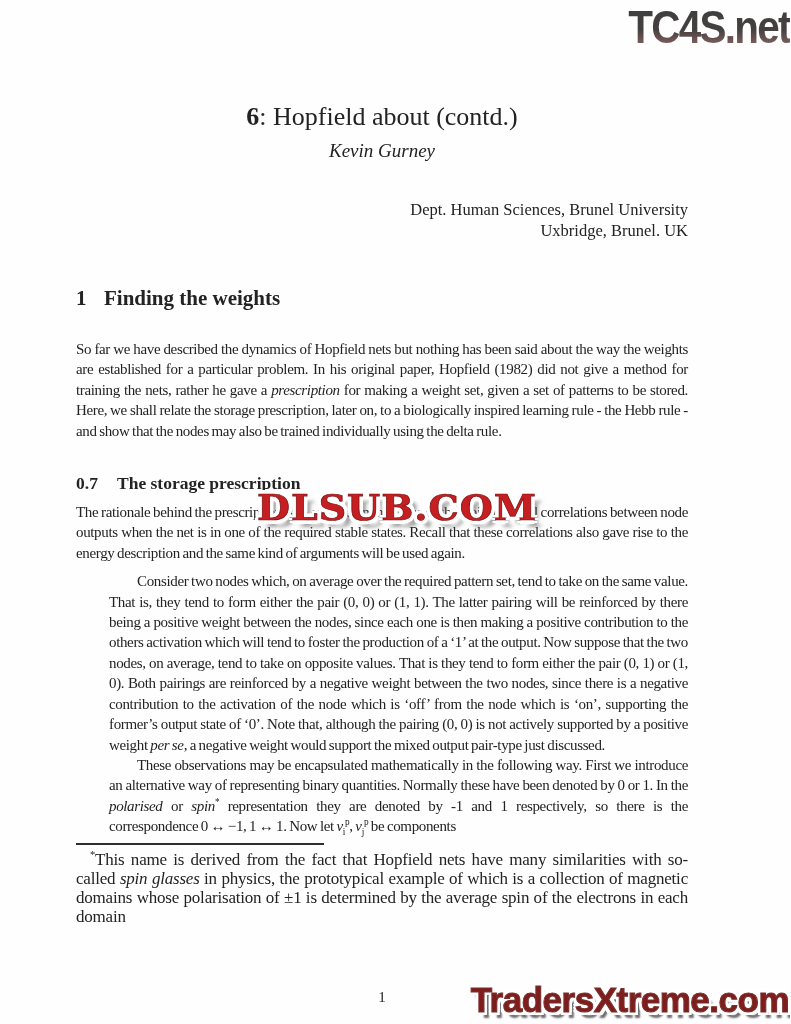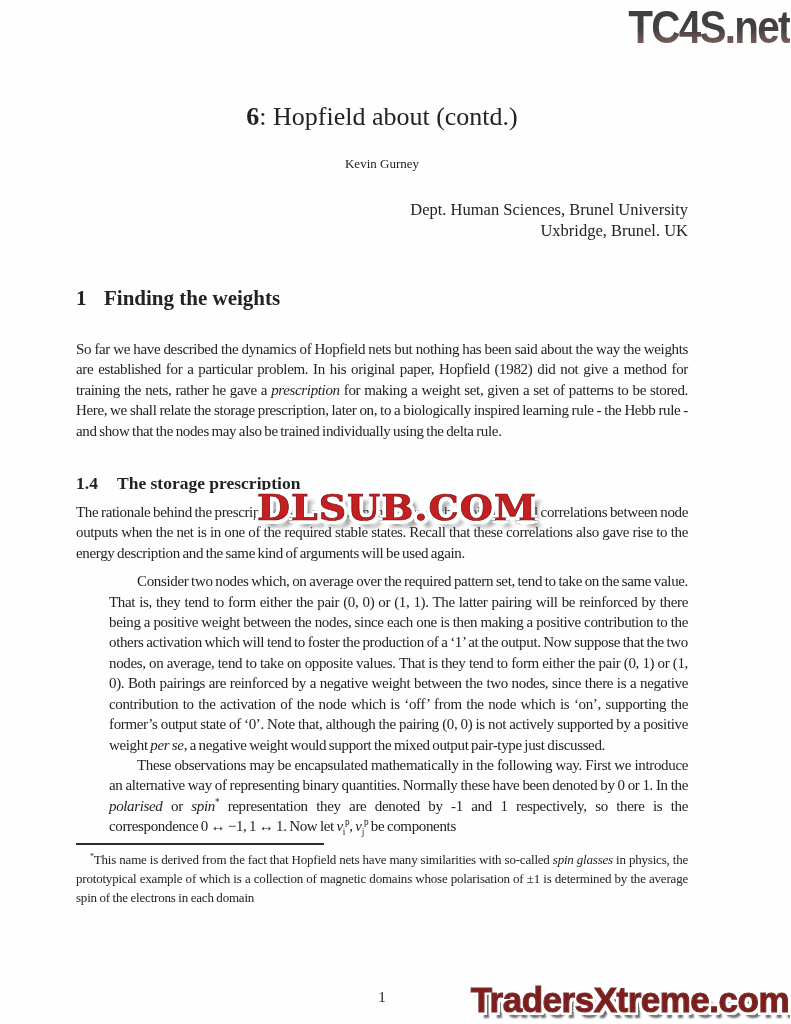--- a/index.html
+++ b/index.html
@@ -53,21 +53,21 @@
       -3px -3px 0 #fff, 3px -3px 0 #fff, -3px 3px 0 #fff, 3px 3px 0 #fff,
       -3px 0 0 #fff, 3px 0 0 #fff, 0 -3px 0 #fff, 0 3px 0 #fff,
       5px 6px 2px rgba(70,70,70,0.8);
     z-index:5;
   }
 
   
   .head-block { position:absolute; left:75px; width:612px; text-align:center; }
   .doc-title { top:100px; font-size:26px; line-height:34px; }
   .doc-title b { font-weight:bold; }
-  .doc-author { top:156px; font-size:13px; }
+  .doc-author { top:140px; font-size:19px; font-style:italic; }
   .doc-affil { top:199px; font-size:16.5px; line-height:21px;text-align:right; }
 
   
   .content {
     position:absolute; left:75px; top:285px; width:612px;
     font-size:15px; line-height:20.4px;
     letter-spacing:-0.35px; word-spacing:-0.8px;
     text-align:justify;
   }
   h1.sec {
@@ -86,21 +86,21 @@
   p.indent { text-indent:28px;margin-left:33px; }
   p.after-h2 { margin-bottom:8px; }
   sup { font-size:0.62em; vertical-align:super; line-height:0; }
   sub { font-size:0.62em; vertical-align:sub; line-height:0; }
 
   .fn-rule {
     width:248px; border:none; border-top:2px solid #2e2e2e;
     margin:6px 0 5px 0;
   }
   .footnote {
-    font-size:13px; line-height:19px;
+    font-size:17px; line-height:19px;
     letter-spacing:-0.2px; word-spacing:-0.4px;
     text-align:justify; text-indent:14px;
   }
 
   .page-number {
     position:absolute; left:75px; top:989px; width:612px;
     text-align:center; font-size:15px;
   }
 </style>
 </head>
@@ -118,21 +118,21 @@
     <div>Dept. Human Sciences, Brunel University</div>
     <div>Uxbridge, Brunel. UK</div>
   </div>
 
   <div class="content">
 
     <h1 class="sec"><span class="num">1</span><span>Finding the weights</span></h1>
 
     <p class="body-par"><span>So far we have described the dynamics of Hopfield nets but nothing has been said about the way the weights are established for a particular problem. In his original paper, Hopfield (1982) did not give a method for training the nets, rather he gave a </span><i>prescription</i><span> for making a weight set, given a set of patterns to be stored. Here, we shall relate the storage prescription, later on, to a biologically inspired learning rule - the Hebb rule - and show that the nodes may also be trained individually using the delta rule.</span></p>
 
-    <h2 class="sec"><span class="num">1.4</span><span>The storage prescription</span></h2>
+    <h2 class="sec"><span class="num">0.7</span><span>The storage prescription</span></h2>
 
     <p class="body-par after-h2"><span>The rationale behind the prescription is to capture, in the value of the weights, local correlations between node outputs when the net is in one of the required stable states. Recall that these correlations also gave rise to the energy description and the same kind of arguments will be used again.</span></p>
 
     <p class="body-par indent"><span>Consider two nodes which, on average over the required pattern set, tend to take on the same value. That is, they tend to form either the pair (0, 0) or (1, 1). The latter pairing will be reinforced by there being a positive weight between the nodes, since each one is then making a positive contribution to the others activation which will tend to foster the production of a ‘1’ at the output. Now suppose that the two nodes, on average, tend to take on opposite values. That is they tend to form either the pair (0, 1) or (1, 0). Both pairings are reinforced by a negative weight between the two nodes, since there is a negative contribution to the activation of the node which is ‘off’ from the node which is ‘on’, supporting the former’s output state of ‘0’. Note that, although the pairing (0, 0) is not actively supported by a positive weight </span><i>per se</i><span>, a negative weight would support the mixed output pair-type just discussed.</span></p>
 
     <p class="body-par indent"><span>These observations may be encapsulated mathematically in the following way. First we introduce an alternative way of representing binary quantities. Normally these have been denoted by 0 or 1. In the </span><i>polarised</i><span> or </span><i>spin</i><sup>*</sup><span> representation they are denoted by -1 and 1 respectively, so there is the correspondence 0 ↔ −1, 1 ↔ 1. Now let </span><i>v</i><sub>i</sub><sup>p</sup><span>, </span><i>v</i><sub>j</sub><sup>p</sup><span> be components</span></p>
 
     <hr class="fn-rule">
 
     <p class="footnote"><sup>*</sup><span>This name is derived from the fact that Hopfield nets have many similarities with so-called </span><i>spin glasses</i><span> in physics, the prototypical example of which is a collection of magnetic domains whose polarisation of ±1 is determined by the average spin of the electrons in each domain</span></p>

